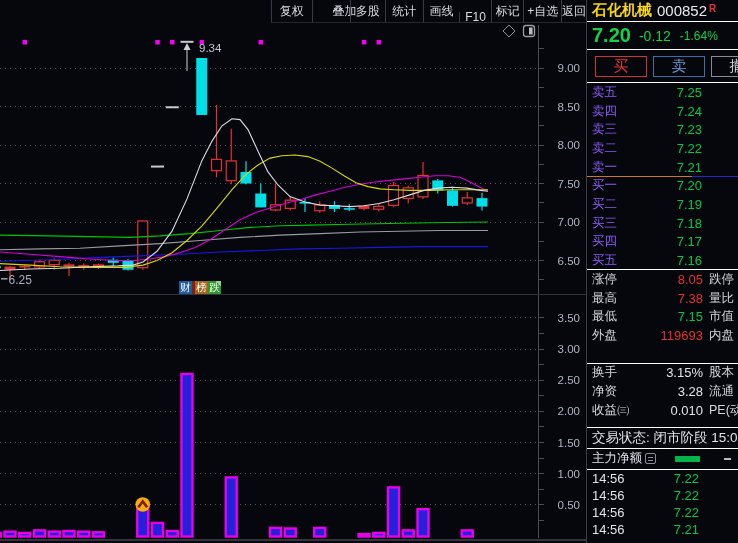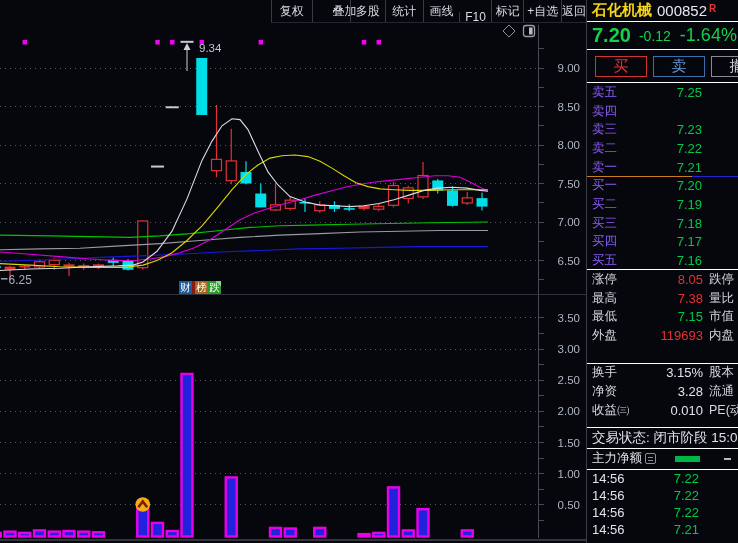--- a/index.html
+++ b/index.html
@@ -37,21 +37,21 @@
     border-left:1px solid #3d3d48; background:#06060d;
   }
   .p-div { border-bottom:1px solid #ffffff; }
   #name-row { height:22px; display:flex; align-items:center; padding-left:5px; white-space:nowrap; }
   #stock-name { color:#f5d419; font-size:15px; font-weight:700; }
   #stock-code { color:#e9e9f1; font-size:15px; margin-left:5px; }
   #stock-flag { color:#e23434; font-size:10px; font-weight:700; margin-left:2px; align-self:flex-start; margin-top:3px; }
   #price-row { height:28px; display:flex; align-items:center; padding-left:5px; white-space:nowrap; }
   #stock-price { color:#13d148; font-size:20px; font-weight:700; }
   #stock-change { color:#13d148; font-size:14px; margin-left:8px; }
-  #stock-change-pct { color:#13d148; font-size:18px; margin-left:9px; }
+  #stock-change-pct { color:#13d148; font-size:12px; margin-left:9px; }
   #btn-row { height:33px; display:flex; align-items:center; padding-left:8px; }
   .trade-btn {
     width:52px; height:21px; margin-right:6px; flex:none;
     background:transparent; display:flex; align-items:center; justify-content:center;
     font-size:15px; cursor:default;
   }
   #buy-btn { border:1px solid #d03432; color:#e23434; }
   #sell-btn { border:1px solid #3c6fa9; color:#669bd8; }
   #cancel-btn { border:1px solid #8a8a92; color:#d6d6de; width:52px; }
   #order-book { height:187px; position:relative; }
@@ -297,20 +297,21 @@
     <div id="cancel-btn" class="trade-btn">撤</div>
   </div>
   <div id="order-book" class="p-div">
     <div id="asks">
         <div class="book-row">
           <span class="bk-label">卖五</span>
           <span class="bk-price">7.25</span>
         </div>
         <div class="book-row">
           <span class="bk-label">卖四</span>
+          <span class="bk-price">7.24</span>
         </div>
         <div class="book-row">
           <span class="bk-label">卖三</span>
           <span class="bk-price">7.23</span>
         </div>
         <div class="book-row">
           <span class="bk-label">卖二</span>
           <span class="bk-price">7.22</span>
         </div>
         <div class="book-row">

